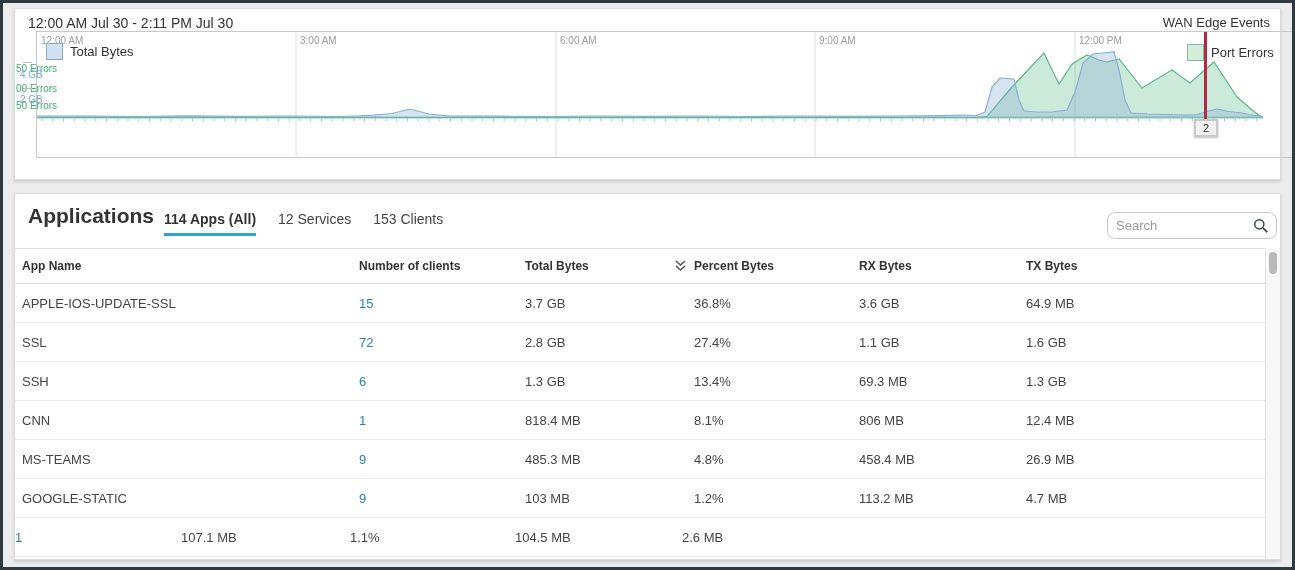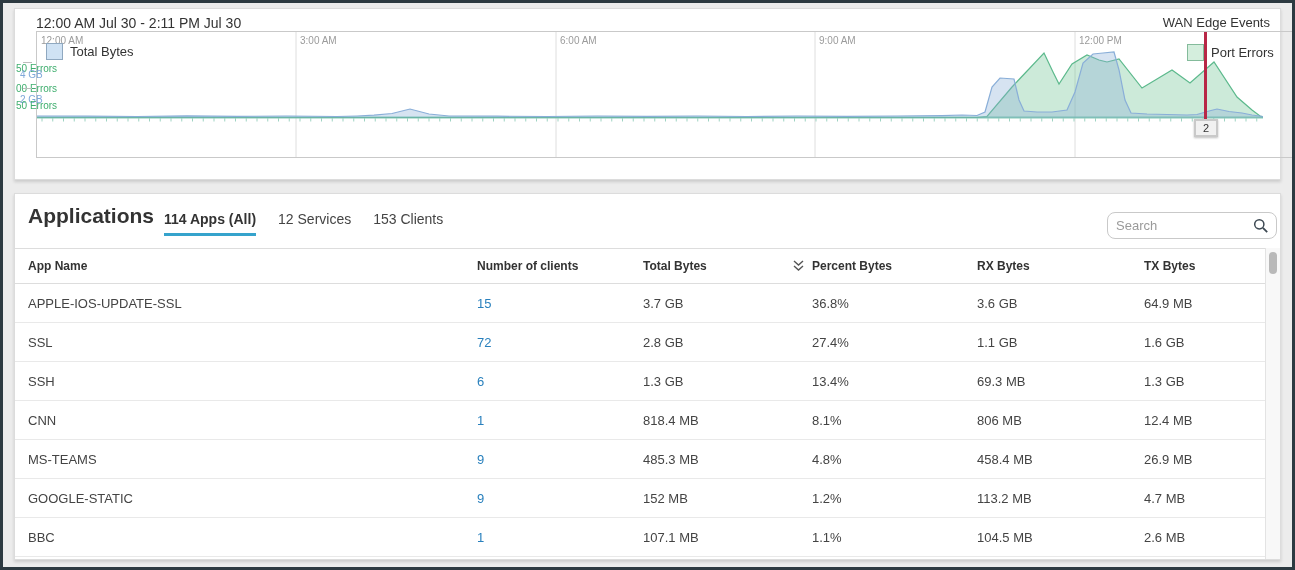--- a/index.html
+++ b/index.html
@@ -3,21 +3,21 @@
 <meta charset="utf-8">
 <style>
   html,body{margin:0;padding:0;background:#fff;}
   .screen{position:relative;width:1295px;height:570px;background:#2d3a41;font-family:"Liberation Sans",sans-serif;overflow:hidden;}
   .page{position:absolute;left:3px;top:3px;width:1289px;height:564px;background:#ececec;overflow:hidden;}
   .card{position:absolute;background:#fff;border:1px solid #dcdcdc;box-shadow:0 2px 3px rgba(0,0,0,.14);box-sizing:border-box;}
   #chart-card{left:11px;top:5px;width:1267px;height:172px;}
   #apps-card{left:11px;top:190px;width:1267px;height:367px;}
 
   .chart-titlebar{position:absolute;left:0;top:0;right:0;height:22px;display:flex;justify-content:space-between;align-items:center;padding:5px 10px 0 13px;box-sizing:border-box;}
-  .chart-title{font-size:14px;color:#333;margin-left:8px;}
+  .chart-title{font-size:14px;color:#333;}
   .chart-events-label{font-size:13px;color:#333;}
 
   #chart-box{position:absolute;left:21px;top:22px;width:1226px;height:125px;border:1px solid #c9c9c9;padding-left:43px;}
   #chart-svg{position:absolute;left:0;top:0;display:block;}
   .time-label{position:absolute;top:3px;font-size:10px;color:#9b9b9b;white-space:nowrap;}
   .ylab{position:absolute;font-size:10px;line-height:11px;white-space:nowrap;}
   .ylab.green{color:#3fae6e}
   .ylab.blue{color:#7fa8d9}
   .ydash{position:absolute;width:9px;height:1px;background:#bdbdbd;}
 
@@ -38,21 +38,21 @@
   .tab.active{font-weight:bold;color:#333;border-bottom:3px solid #35a3cc;padding-bottom:6px;}
 
   .search-box{position:absolute;left:1092px;top:18px;width:170px;height:27px;border:1px solid #c9c9c9;border-radius:8px;background:#fff;display:flex;align-items:center;box-sizing:border-box;}
   .search-box input{border:none;outline:none;flex:1;min-width:0;padding:0 4px 0 8px;font-size:13px;color:#333;font-family:inherit;background:transparent;}
   .search-box input::placeholder{color:#9a9a9a;}
   .search-icon{width:16px;height:16px;margin-right:7px;flex:0 0 auto;cursor:pointer;}
 
   #table{position:absolute;left:0;top:54px;right:15px;}
   .thead{display:flex;align-items:center;height:34px;border-top:1px solid #ddd;border-bottom:1px solid #ddd;font-size:12px;font-weight:bold;color:#333;}
   .tr{display:flex;align-items:center;height:38px;border-bottom:1px solid #e9e9e9;font-size:13px;color:#444;background:#fff;}
-  .c1{width:462px;padding-left:13px;box-sizing:border-box;}
+  .c1{width:344px;padding-left:7px;box-sizing:border-box;}
   .c2{width:166px;}
   .c3{width:149px;}
   .c4{width:185px;display:flex;align-items:center;}
   .c4 .pct-label{margin-left:20px;}
   .c4 .hdr-label{margin-left:7px;}
   .c5{width:167px;}
   .c6{flex:1;}
   .sort-icon{width:13px;height:12px;display:block;cursor:pointer;}
   a.clients-link{color:#2980bd;text-decoration:none;cursor:pointer;}
 
@@ -306,29 +306,28 @@
               <div class="c3">485.3 MB</div>
               <div class="c4">
                 <span class="pct-label">4.8%</span>
               </div>
               <div class="c5">458.4 MB</div>
               <div class="c6">26.9 MB</div>
             </div>
             <div class="tr">
               <div class="c1">GOOGLE-STATIC</div>
               <div class="c2"><a class="clients-link">9</a></div>
-              <div class="c3">152 MB</div>
+              <div class="c3">103 MB</div>
               <div class="c4">
                 <span class="pct-label">1.2%</span>
               </div>
               <div class="c5">113.2 MB</div>
               <div class="c6">4.7 MB</div>
             </div>
             <div class="tr">
-              <div class="c1">BBC</div>
               <div class="c2"><a class="clients-link">1</a></div>
               <div class="c3">107.1 MB</div>
               <div class="c4">
                 <span class="pct-label">1.1%</span>
               </div>
               <div class="c5">104.5 MB</div>
               <div class="c6">2.6 MB</div>
             </div>
           </div>
       </div>

